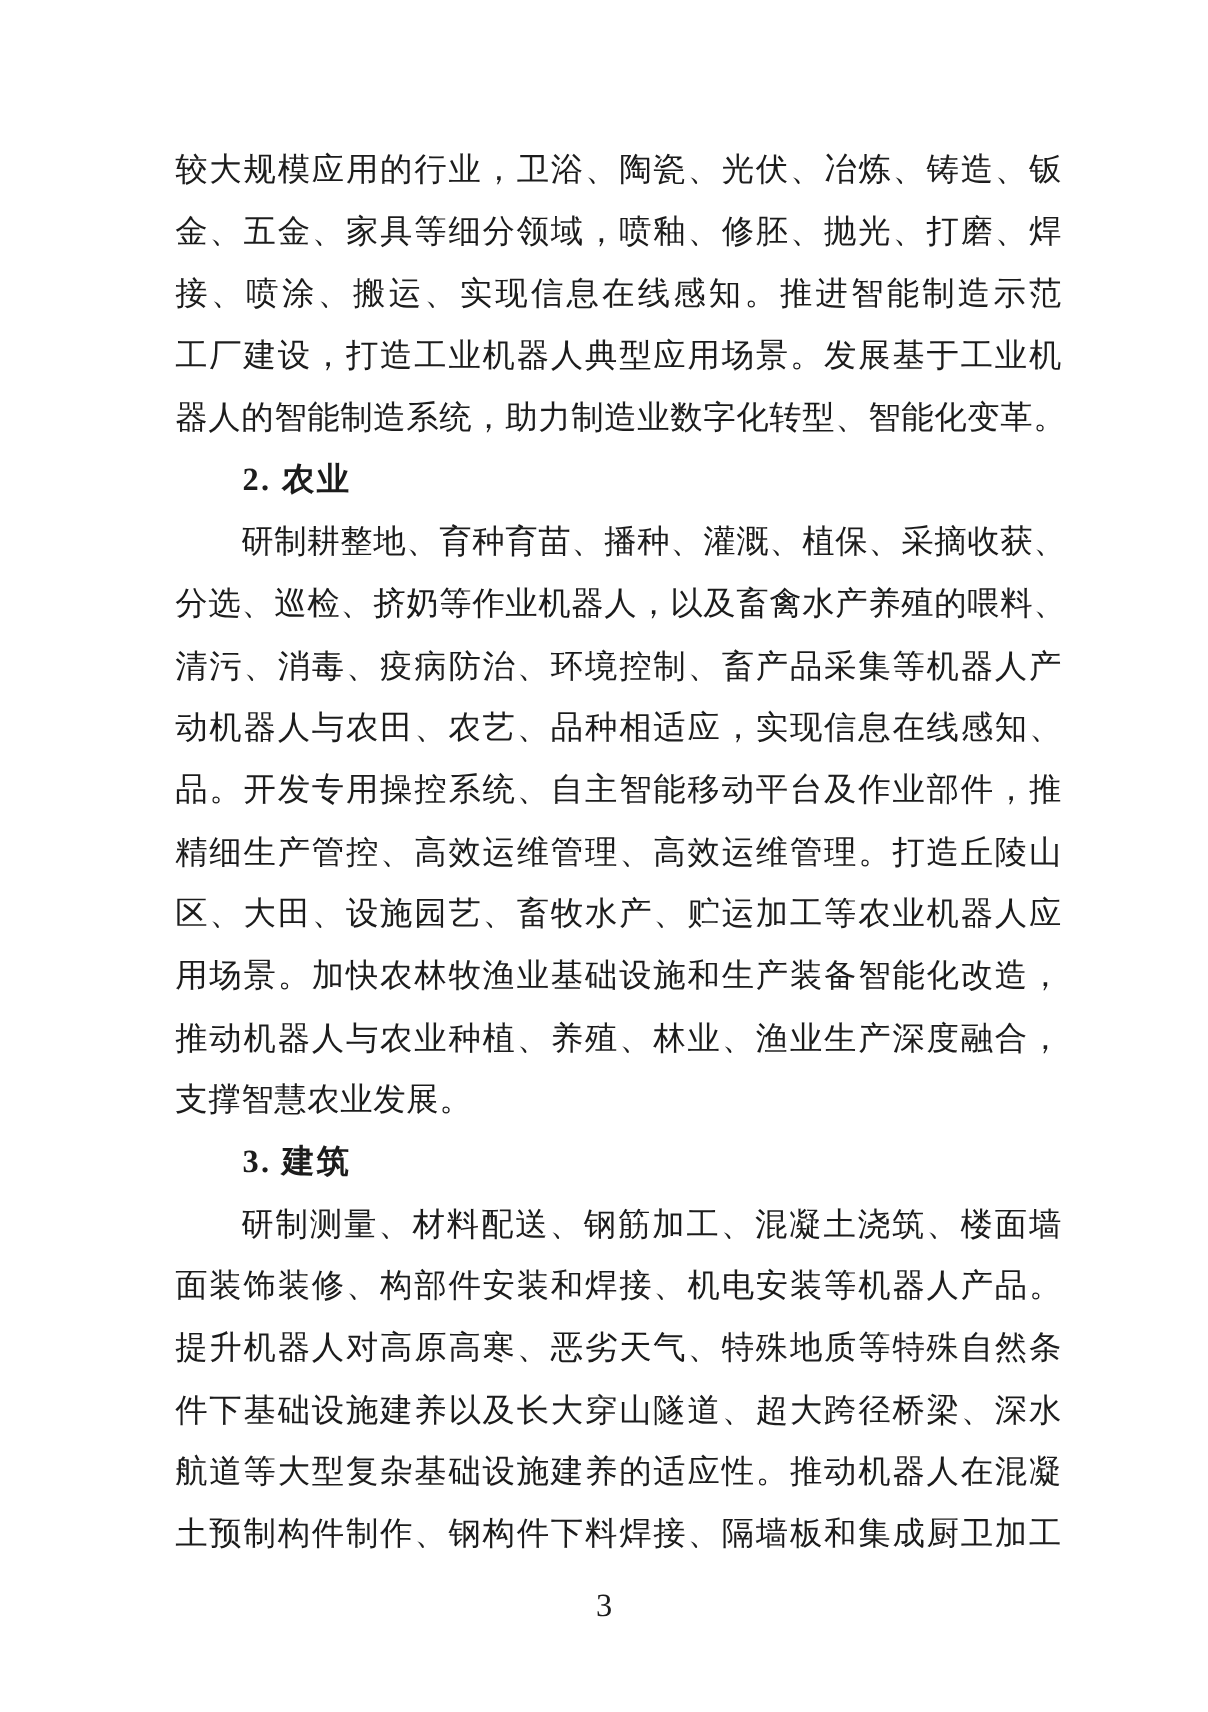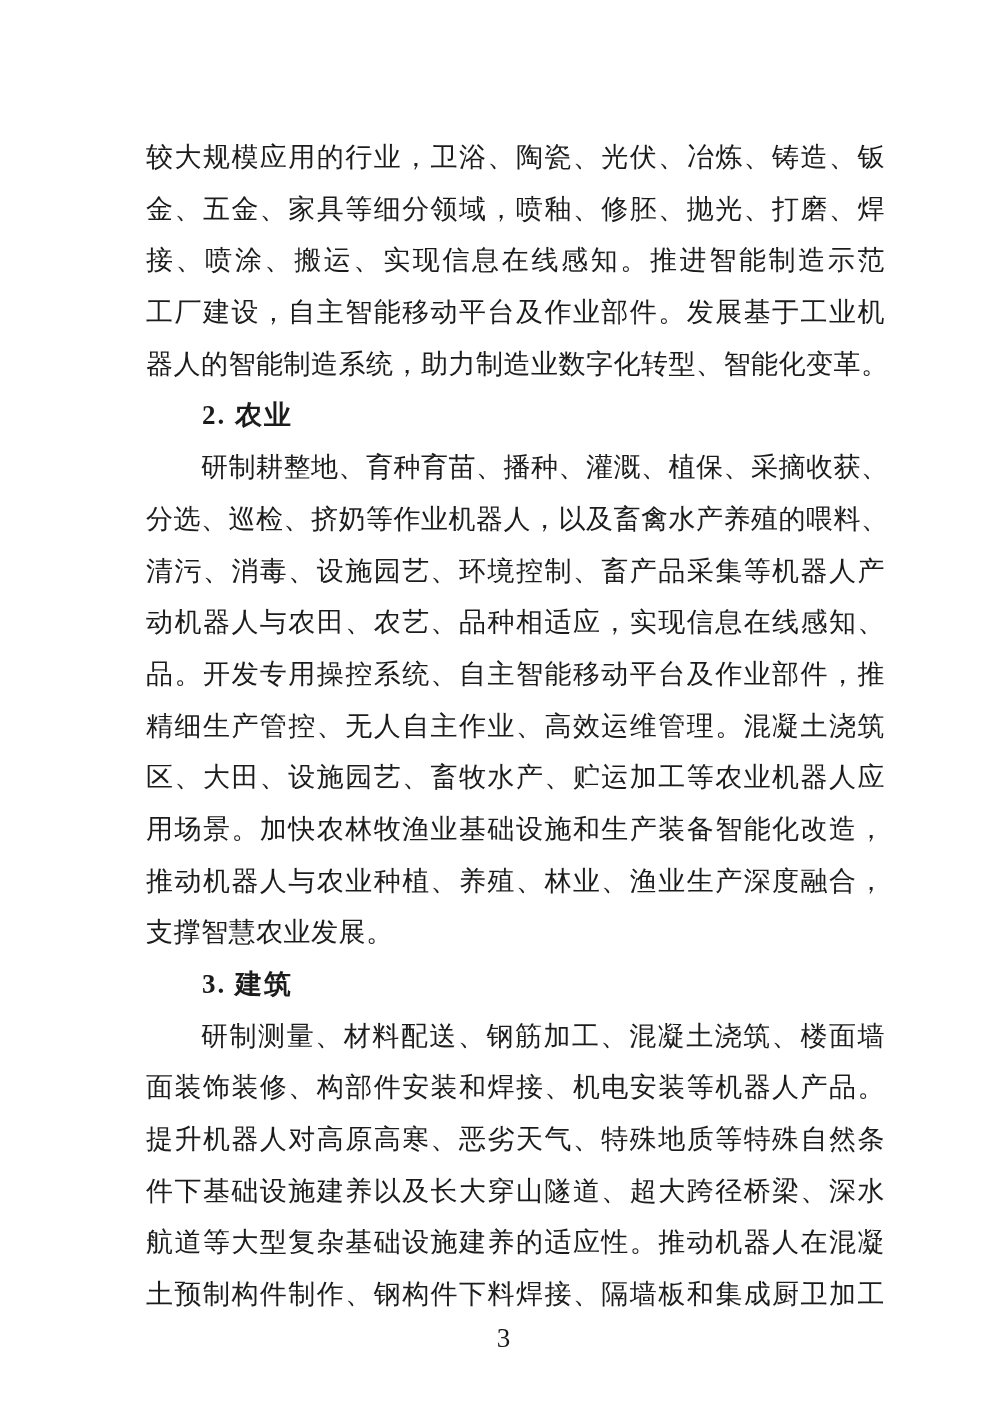--- a/index.html
+++ b/index.html
@@ -13,21 +13,21 @@
     height: 1427px;
     margin: 0 auto;
     background: #ffffff;
     font-family: "Liberation Serif", "DejaVu Serif", serif;
     color: #1c1c1c;
     overflow: hidden;
   }
   .doc-body {
     position: absolute;
     left: 146px;
-    top: 132px;
+    top: 116px;
     width: 739px;
   }
   .line {
     margin: 0;
     font-size: 27px;
     line-height: 51.7px;
     height: 51.7px;
     text-align: justify;
     text-align-last: justify;
     text-justify: inter-character;
@@ -61,31 +61,31 @@
 </style>
 </head>
 <body>
 
 <div class="page">
   <div class="doc-body">
 
     <p class="line">较大规模应用的行业，卫浴、陶瓷、光伏、冶炼、铸造、钣</p>
     <p class="line">金、五金、家具等细分领域，喷釉、修胚、抛光、打磨、焊</p>
     <p class="line">接、喷涂、搬运、实现信息在线感知。推进智能制造示范</p>
-    <p class="line">工厂建设，自主智能移动平台及作业部件。发展基于工业机</p>
+    <p class="line">工厂建设，打造工业机器人典型应用场景。发展基于工业机</p>
     <p class="line">器人的智能制造系统，助力制造业数字化转型、智能化变革。</p>
 
     <p class="line heading">2. 农业</p>
 
     <p class="line indent">研制耕整地、育种育苗、播种、灌溉、植保、采摘收获、</p>
     <p class="line">分选、巡检、挤奶等作业机器人，以及畜禽水产养殖的喂料、</p>
-    <p class="line">清污、消毒、设施园艺、环境控制、畜产品采集等机器人产</p>
+    <p class="line">清污、消毒、疫病防治、环境控制、畜产品采集等机器人产</p>
     <p class="line">动机器人与农田、农艺、品种相适应，实现信息在线感知、</p>
     <p class="line">品。开发专用操控系统、自主智能移动平台及作业部件，推</p>
-    <p class="line">精细生产管控、无人自主作业、高效运维管理。混凝土浇筑</p>
+    <p class="line">精细生产管控、高效运维管理、高效运维管理。打造丘陵山</p>
     <p class="line">区、大田、设施园艺、畜牧水产、贮运加工等农业机器人应</p>
     <p class="line">用场景。加快农林牧渔业基础设施和生产装备智能化改造，</p>
     <p class="line">推动机器人与农业种植、养殖、林业、渔业生产深度融合，</p>
     <p class="line para-end">支撑智慧农业发展。</p>
 
     <p class="line heading">3. 建筑</p>
 
     <p class="line indent">研制测量、材料配送、钢筋加工、混凝土浇筑、楼面墙</p>
     <p class="line">面装饰装修、构部件安装和焊接、机电安装等机器人产品。</p>
     <p class="line">提升机器人对高原高寒、恶劣天气、特殊地质等特殊自然条</p>

